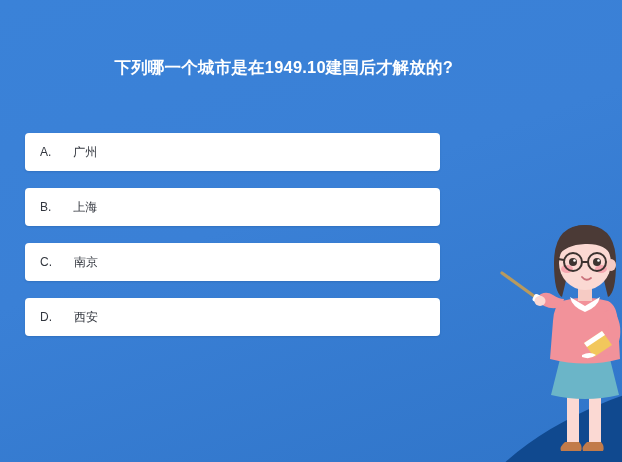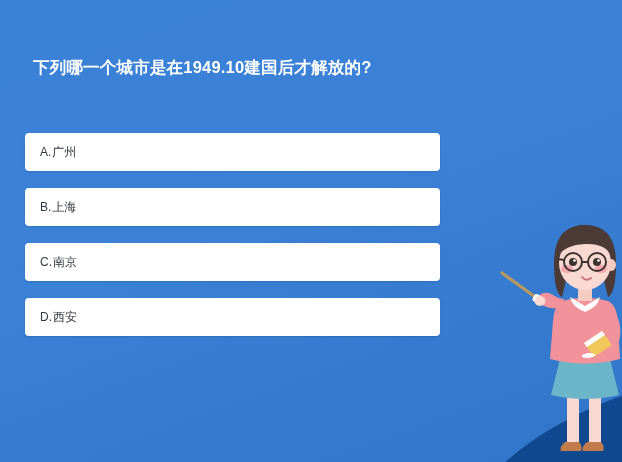--- a/index.html
+++ b/index.html
@@ -13,20 +13,21 @@
     font-family: "Liberation Sans", sans-serif;
     background: #3a80d6;
   }
 
   #quiz-screen {
     position: relative;
     width: 622px;
     height: 462px;
     background: linear-gradient(160deg, #3a82d8 0%, #3a80d6 45%, #3075c9 100%);
     overflow: hidden;
+    text-align: right;
   }
 
   
   #floor-shape {
     position: absolute;
     left: 430px;
     top: 392px;
     width: 460px;
     height: 200px;
     background: #10498f;
@@ -66,21 +67,21 @@
     align-items: center;
     cursor: pointer;
   }
   .option-letter {
     margin-left: 15px;
     color: #33373f;
     font-size: 12px;
     font-weight: normal;
   }
   .option-text {
-    margin-left: 1px;
+    margin-left: 22px;
     color: #33373f;
     font-size: 12px;
   }
 
   
   #teacher-figure {
     position: absolute;
     left: 470px;
     top: 215px;
     width: 152px;

